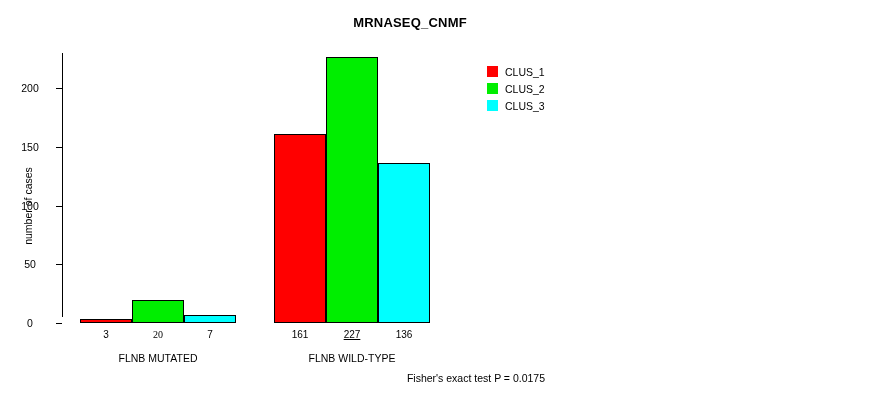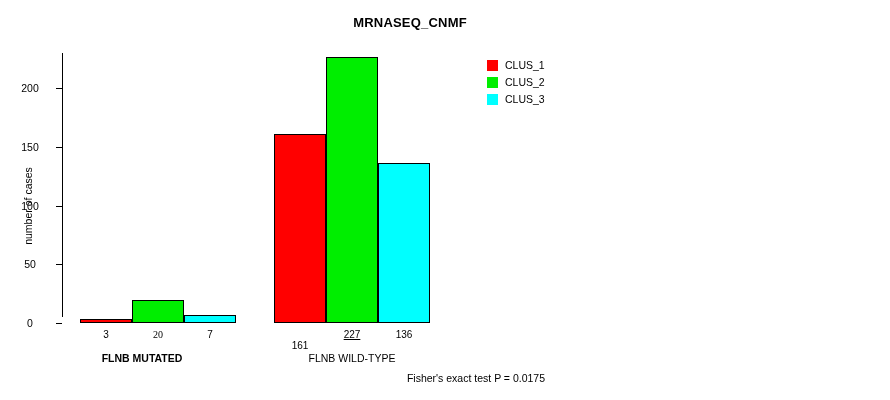--- a/index.html
+++ b/index.html
@@ -105,21 +105,21 @@
   }
 
   
   #legend {
     left: 487px;
     top: 60px;
     font-size: 10.5px;
   }
   .legend-row {
     display: flex;
-    align-items: flex-start;
+    align-items: flex-end;
     height: 17px;
   }
   .legend-swatch {
     width: 11px;
     height: 11px;
     margin-right: 7px;
     border: 0px solid #000;
   }
   .legend-label { line-height: 1; }
 
@@ -157,28 +157,28 @@
         <div class="abs ytick-label" style="top: 40.2174px; left: -52px;">200</div>
       </div>
     <div id="bars">
         <div class="bar" style="left: 18px; width: 52px; height: 3.52174px; background: rgb(255, 0, 0);"></div>
         <div class="bar-value" style="left: 44px; top: 281px;">3</div>
         <div class="bar" style="left: 70px; width: 52px; height: 23.4783px; background: rgb(0, 238, 0);"></div>
         <div class="bar-value" style="left: 96px; top: 281px; font-family: Liberation Serif, serif;">20</div>
         <div class="bar" style="left: 122px; width: 52px; height: 8.21739px; background: rgb(0, 255, 255);"></div>
         <div class="bar-value" style="left: 148px; top: 281px;">7</div>
         <div class="bar" style="left: 212px; width: 52px; height: 189px; background: rgb(255, 0, 0);"></div>
-        <div class="bar-value" style="left: 238px; top: 292px;">161</div>
+        <div class="bar-value" style="left: 238px; top: 281px;">161</div>
         <div class="bar" style="left: 264px; width: 52px; height: 266.478px; background: rgb(0, 238, 0);"></div>
         <div class="bar-value" style="left: 290px; top: 281px; text-decoration: underline;">227</div>
         <div class="bar" style="left: 316px; width: 52px; height: 159.652px; background: rgb(0, 255, 255);"></div>
         <div class="bar-value" style="left: 342px; top: 281px;">136</div>
       </div>
     <div id="group-labels">
-        <div class="group-label" style="left: 80px; top: 304px; font-weight: bold;">FLNB MUTATED</div>
+        <div class="group-label" style="left: 96px; top: 304px;">FLNB MUTATED</div>
         <div class="group-label" style="left: 290px; top: 304px;">FLNB WILD-TYPE</div>
       </div>
   </div>
 
   <div class="abs" id="legend">
       <div class="legend-row">
         <span class="legend-swatch" style="background: rgb(255, 0, 0);"></span>
         <span class="legend-label">CLUS_1</span>
       </div>
       <div class="legend-row">

